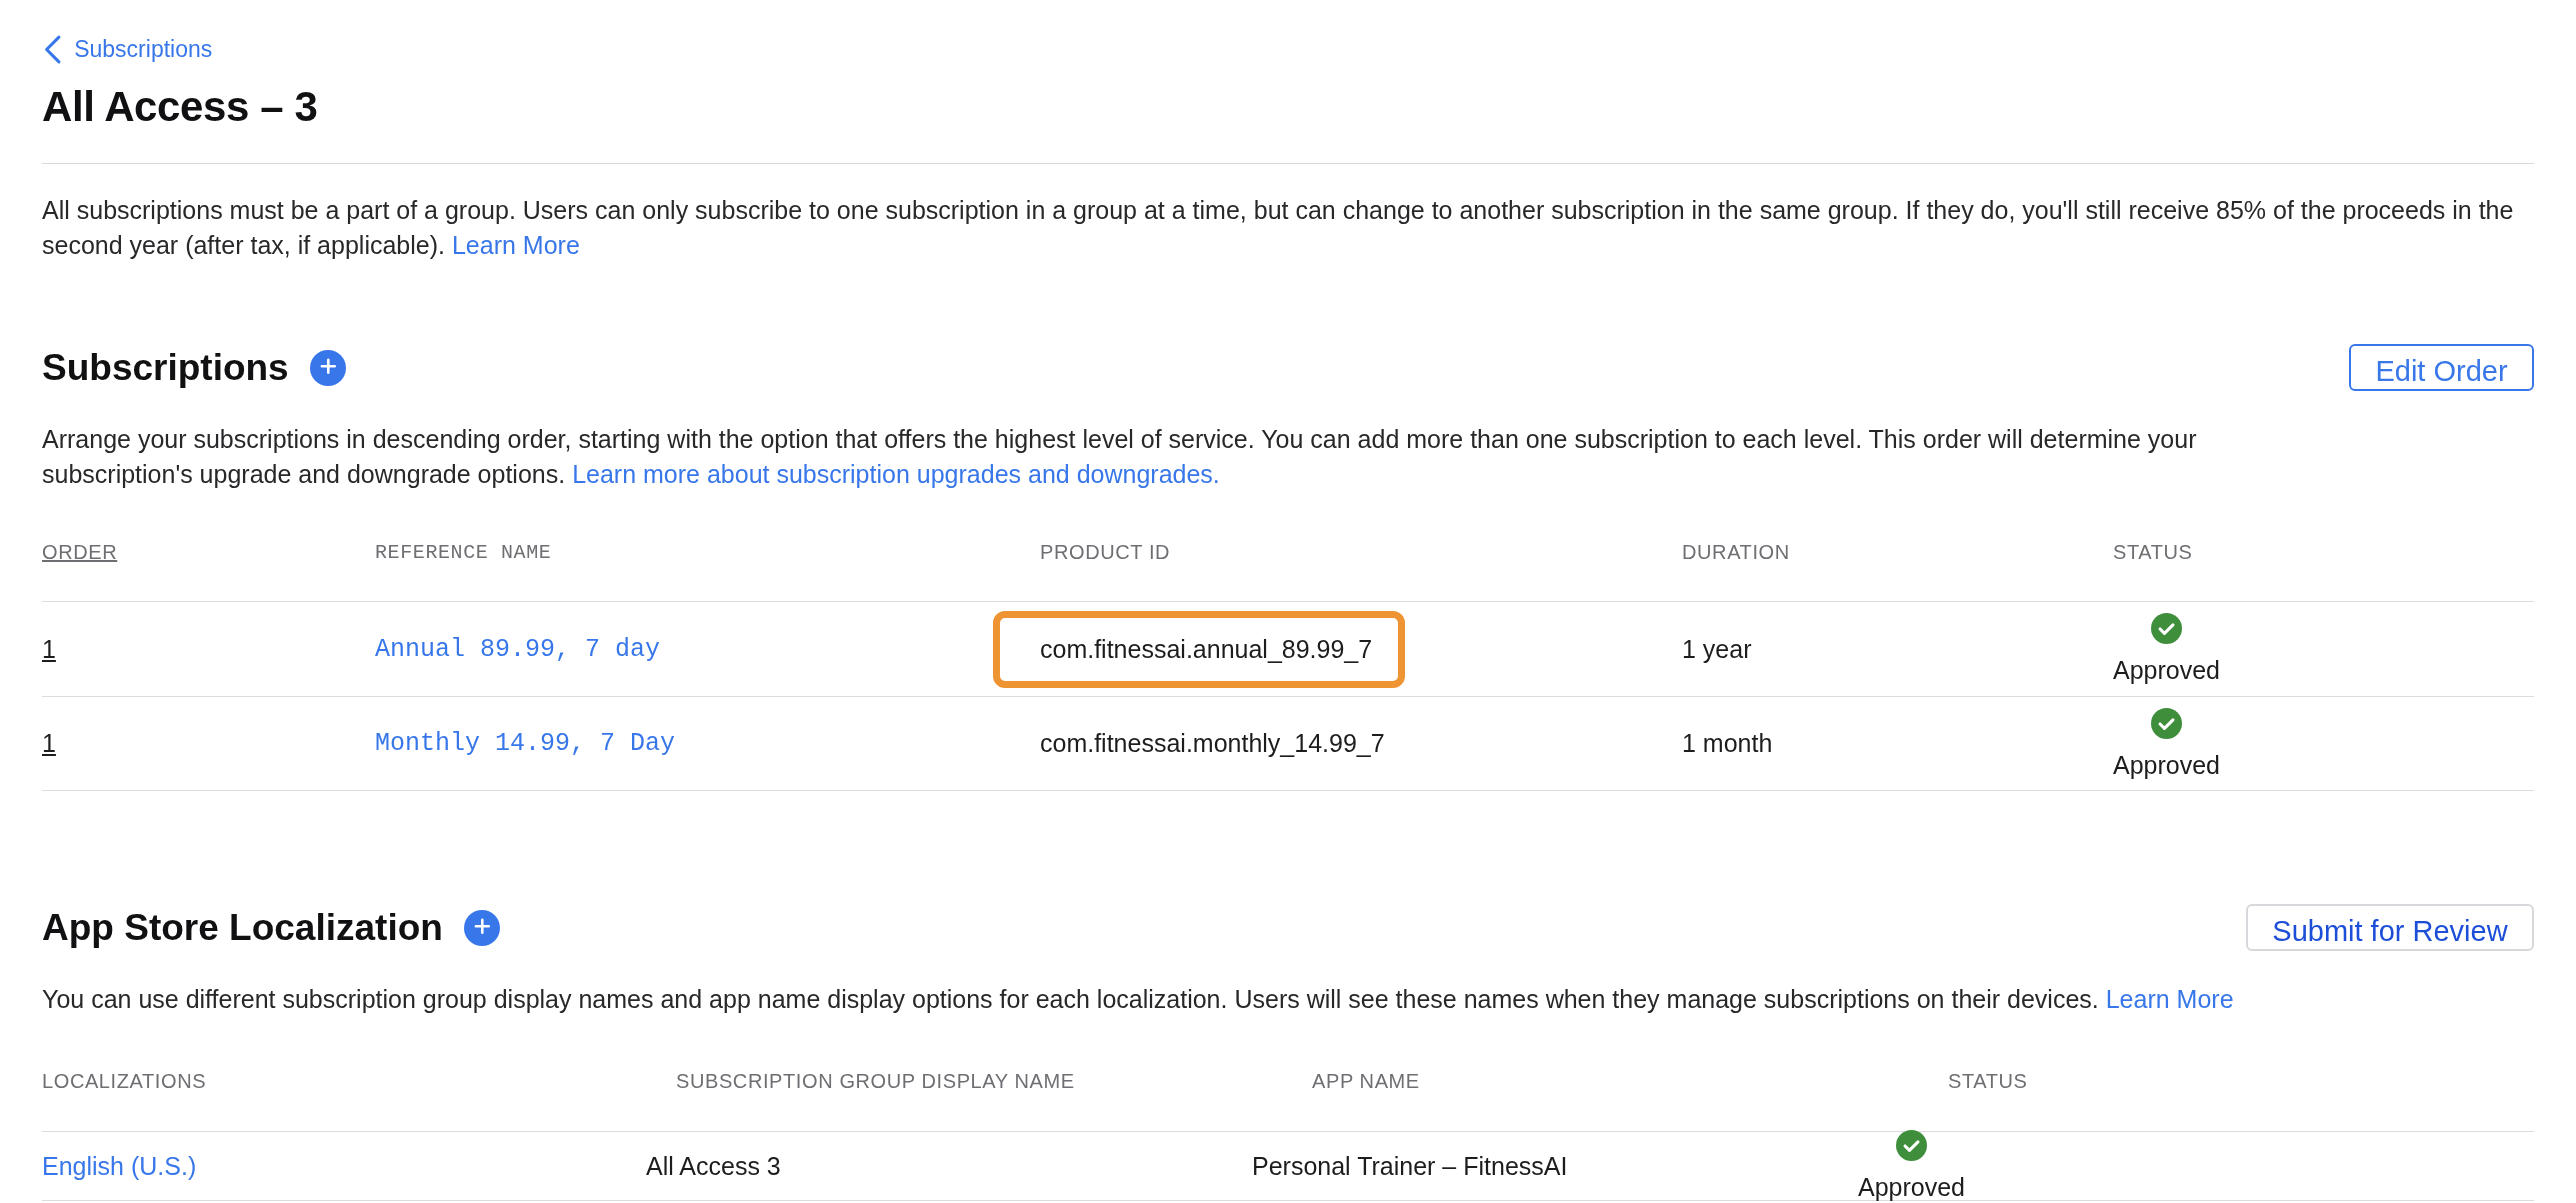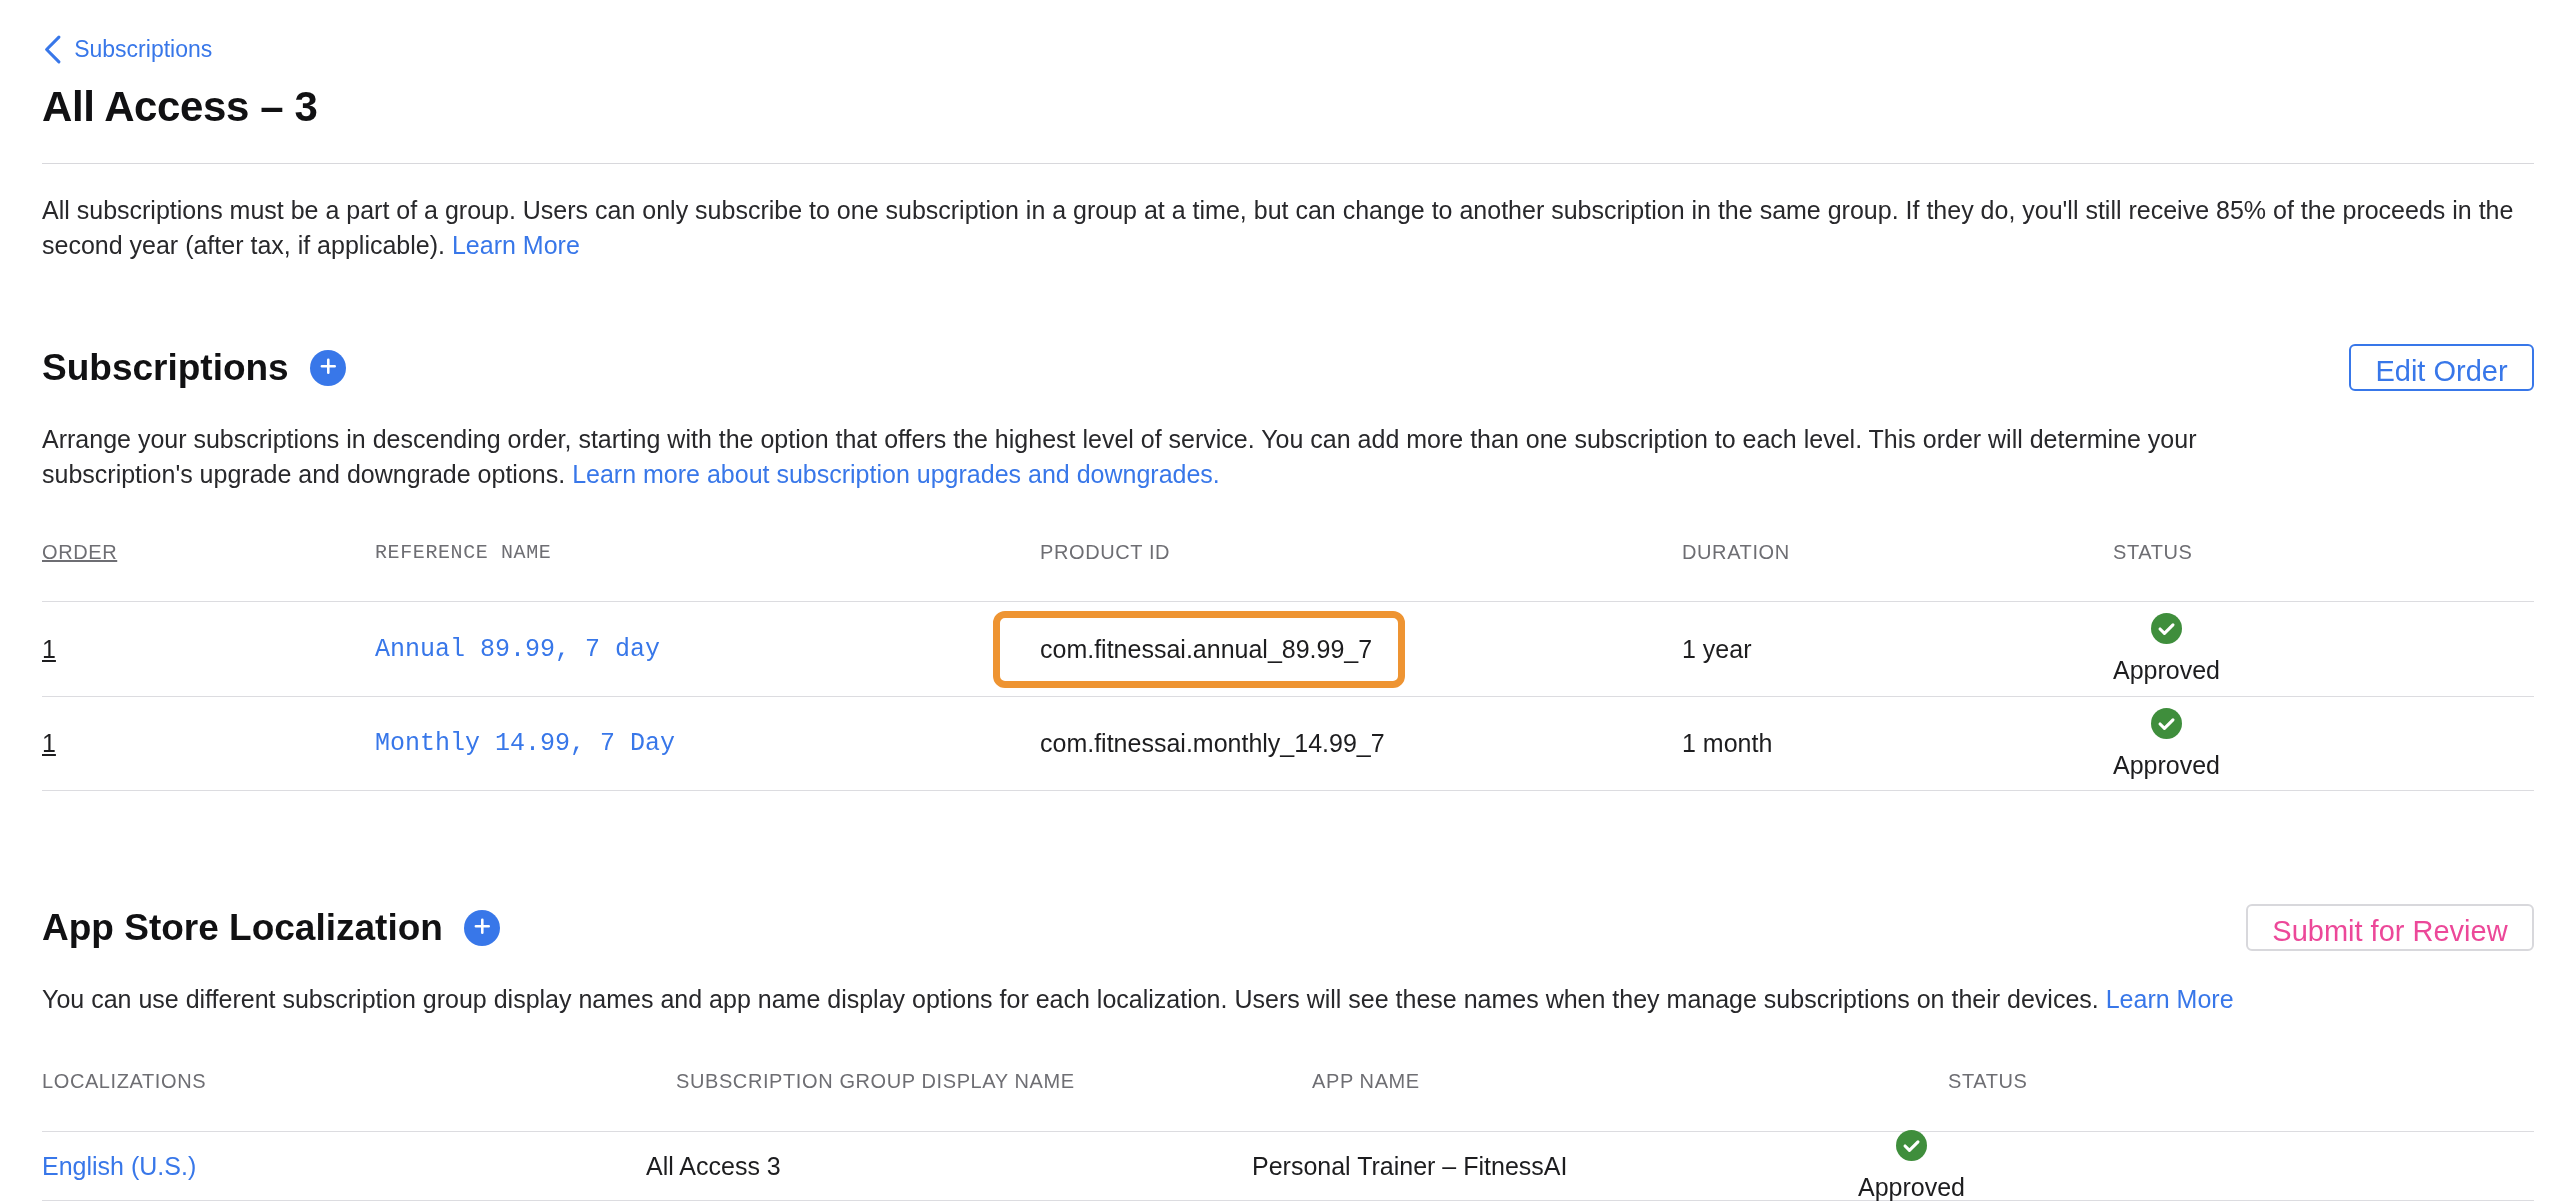--- a/index.html
+++ b/index.html
@@ -36,21 +36,21 @@
     margin-left: 21.4px; border: none; cursor: pointer;
     display: inline-flex; align-items: center; justify-content: center; flex: 0 0 auto;
   }
   .spacer { flex: 1; }
   .btn {
     font-family: "Liberation Sans", sans-serif;
     font-size: 29px; background: #ffffff; border-radius: 6px;
     padding: 9.2px 24.4px; height: 47px; cursor: pointer; white-space: nowrap;
   }
   .btn.primary-outline { color: #3877e9; border: 2.3px solid #3877e9; }
-  .btn.disabled { color: #ec4899; border: 2.3px solid #d8d8dc; cursor: default; }
+  .btn.disabled { color: #1d4ed8; border: 2.3px solid #d8d8dc; cursor: default; }
 
   .section-desc { margin-top: 31px; font-size: 25px; line-height: 35px; color: #28282b; max-width: 2284px; }
 
   
   .table { margin-top: 49px; width: 100%; }
   .t-row { display: flex; align-items: center; }
   .t-head { height: 60px; align-items: flex-start; }
   .t-head .cell {
     font-size: 20px; color: #6e6e73; letter-spacing: 0.6px; font-weight: 400;
   }

